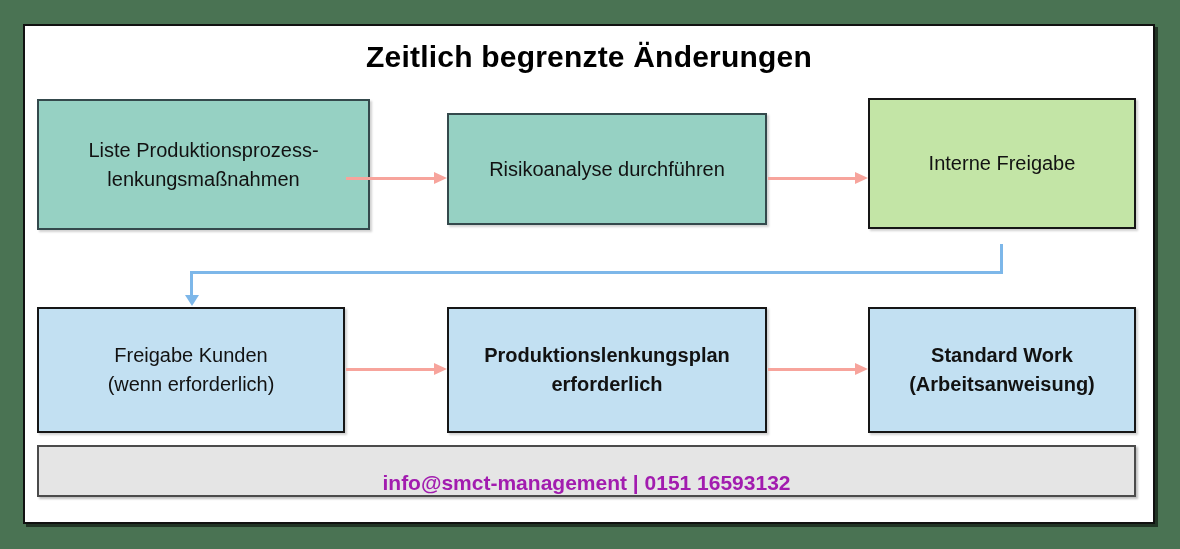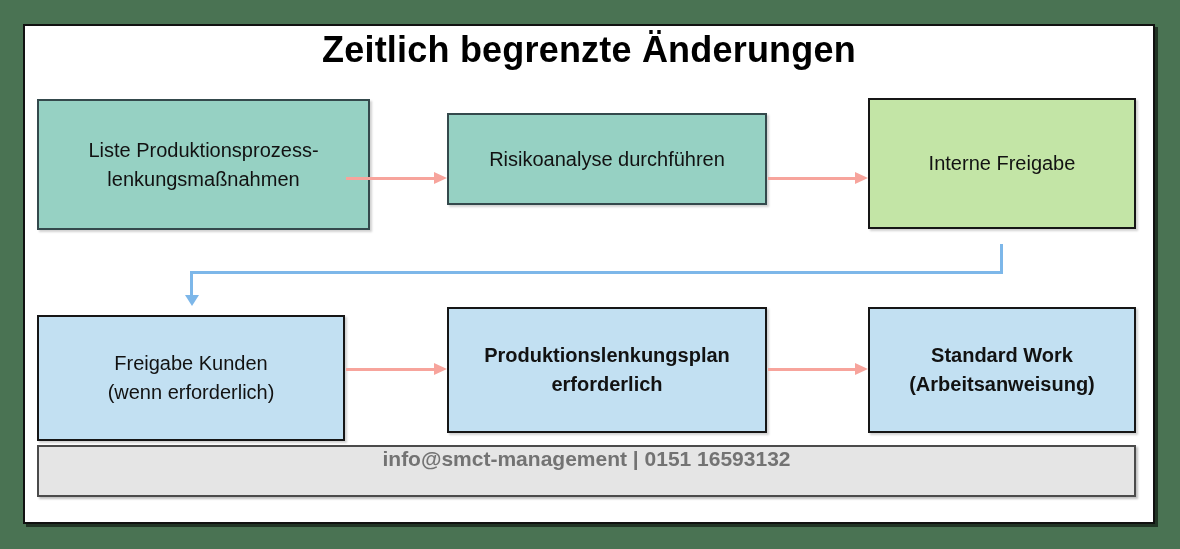--- a/index.html
+++ b/index.html
@@ -14,24 +14,24 @@
     position: absolute;
     left: 23px; top: 24px;
     width: 1132px; height: 500px;
     background: #ffffff;
     border: 2px solid #111111;
     box-sizing: border-box;
     box-shadow: 3px 3px 0 rgba(0,0,0,0.55);
   }
   .title {
     position: absolute;
-    left: 23px; top: 29px;
+    left: 23px; top: 40px;
     width: 1132px;
     text-align: center;
-    font-size: 36px;
+    font-size: 30px;
     font-weight: bold;
     color: #000000;
     letter-spacing: 0.2px;
   }
   .node {
     position: absolute;
     box-sizing: border-box;
     display: flex;
     align-items: center;
     justify-content: center;
@@ -41,39 +41,39 @@
     line-height: 1.45;
     box-shadow: 2px 2px 2px rgba(0,0,0,0.18);
   }
   .node .label { white-space: pre-line; }
   .teal  { background: var(--teal, #96d1c3);  border: 2px solid #34494c; }
   .green { background: var(--green, #c3e5a6); border: 2px solid #161616; }
   .blue  { background: var(--blue, #c2e0f2);  border: 2px solid #161616; }
   .bold .label { font-weight: bold; }
 
   .node1 { left: 37px;  top: 99px; width: 333px; height: 131px; }
-  .node2 { left: 447px; top: 113px; width: 320px; height: 92px; }
+  .node2 { left: 447px; top: 113px; width: 320px; height: 112px; }
   .node3 { left: 868px; top: 98px; width: 268px; height: 131px; }
-  .node4 { left: 37px;  top: 307px; width: 308px; height: 126px; margin-top: 8px; }
+  .node4 { left: 37px;  top: 307px; width: 308px; height: 126px; }
   .node5 { left: 447px; top: 307px; width: 320px; height: 126px; }
   .node6 { left: 868px; top: 307px; width: 268px; height: 126px; }
 
   .footer-bar {
     position: absolute;
     left: 37px; top: 445px;
     width: 1099px; height: 52px;
     box-sizing: border-box;
     background: var(--gray, #e5e5e5);
     border: 2px solid #4b4b4b;
     display: flex;
-    align-items: flex-start;
+    align-items: flex-end;
     justify-content: center;
     font-size: 21px;
     font-weight: bold;
-    color: #737373;
+    color: #a21caf;
     box-shadow: 2px 2px 2px rgba(0,0,0,0.25);
   }
 
   
   .pline { position: absolute; height: 3px; background: var(--arrow_pink, #f7a49c); }
   .phead {
     position: absolute; width: 0; height: 0;
     border-top: 6.5px solid transparent;
     border-bottom: 6.5px solid transparent;
     border-left: 13px solid var(--arrow_pink, #f7a49c);

